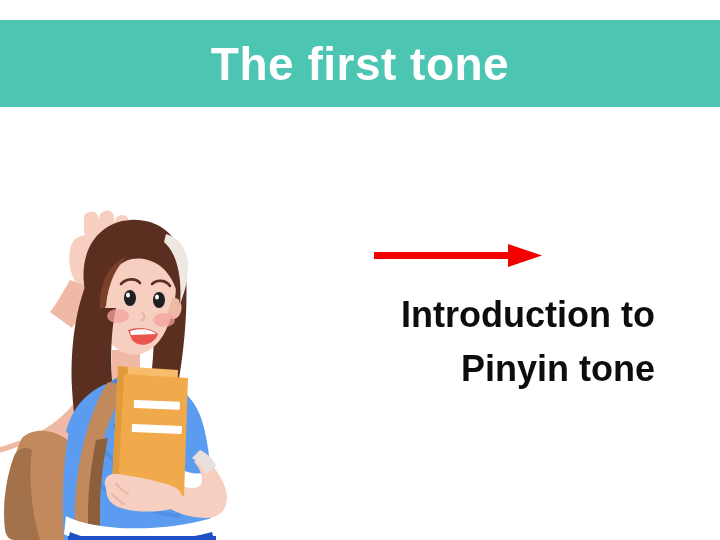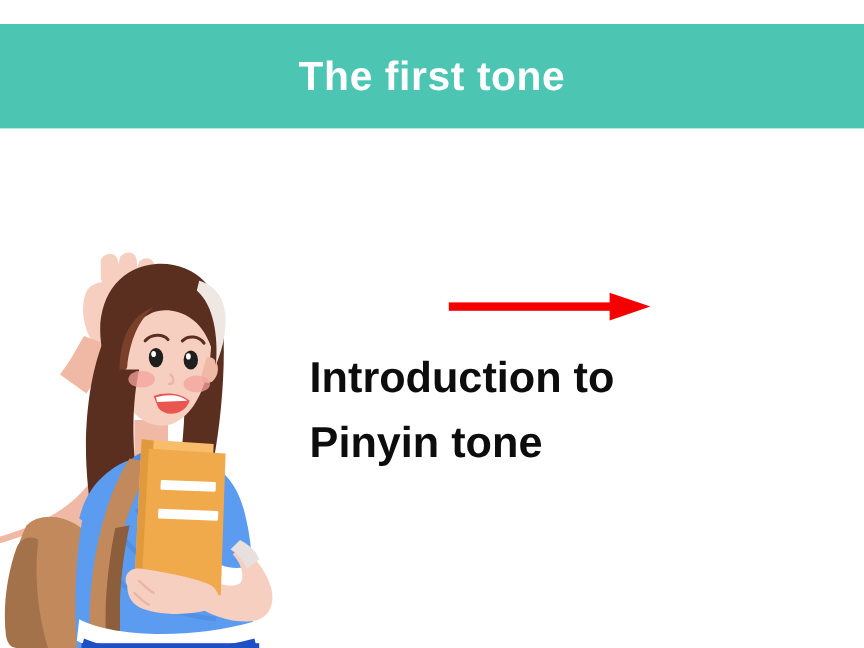--- a/index.html
+++ b/index.html
@@ -34,42 +34,42 @@
     height: 87px;
     background: #4cc5b3;
     display: flex;
     align-items: center;
     justify-content: center;
   }
   #title-text {
     color: #ffffff;
     font-family: "Liberation Sans", sans-serif;
     font-weight: bold;
-    font-size: 34px;
+    font-size: 46px;
     line-height: 1;
     letter-spacing: 0.5px;
     white-space: nowrap;
   }
 
   
   #arrow-wrap {
     position: absolute;
     left: 368px;
     top: 236px;
     width: 180px;
     height: 40px;
   }
 
   
   #subtitle-block {
     position: absolute;
-    left: 258px;
+    left: 275px;
     top: 288px;
     width: 380px;
-    text-align: left;
+    text-align: right;
   }
   .subtitle-line {
     font-family: "Liberation Sans", sans-serif;
     font-weight: bold;
     font-size: 36px;
     line-height: 54px;
     color: #0d0d0d;
     white-space: nowrap;
   }
 

